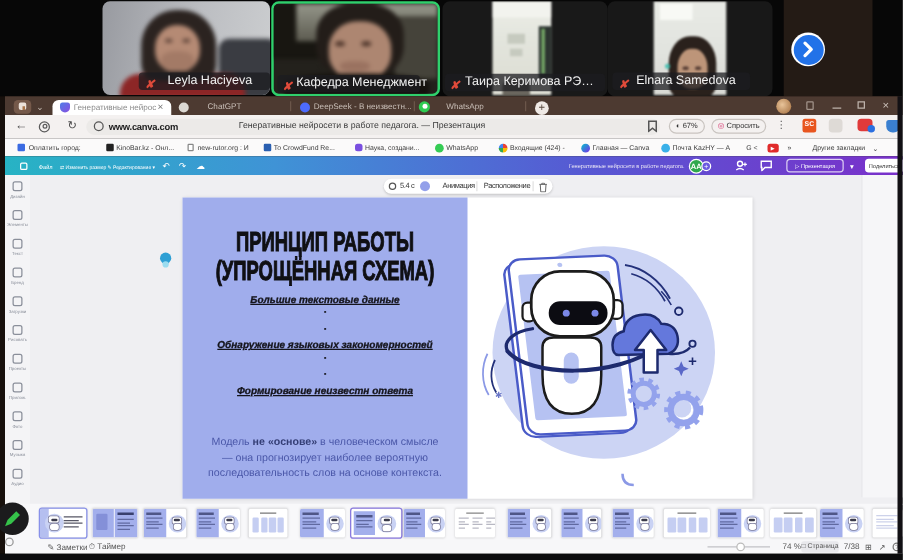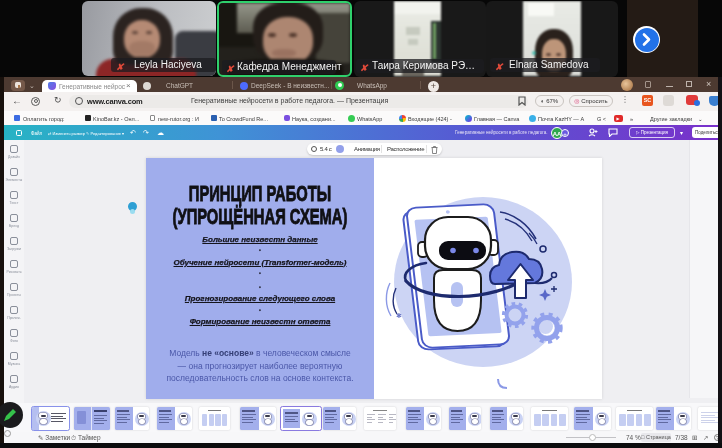--- a/index.html
+++ b/index.html
@@ -222,26 +222,25 @@
   <div class="abs" style="left:119px;top:2px;width:1px;height:8px;background:#e2e2e2;"></div>
   <svg class="abs" style="left:124px;top:2.5px;width:7px;height:8px;" viewBox="0 0 7 8">
       <path d="M0.5 1.5 h6 M2.5 1.5 v-1 h2 v1 M1.2 1.5 l0.4 6 h3.8 l0.4-6" fill="none" stroke="#666" stroke-width="0.8"></path>
     </svg>
 </div>
 
 <div class="abs" id="slide" style="left:146px;top:158px;width:456px;height:241px;background:#fff;box-shadow:0 0 3px rgba(0,0,0,.12);">
   <div class="abs" id="panel" style="left:0;top:0;width:228px;height:241px;background:#a0adec;"></div>
   <div class="abs" style="left:-50px;top:24px;width:328px;text-align:center;color:#101014;font-weight:bold;font-size:22px;line-height:23px;letter-spacing:0px;transform:scaleX(0.67);transform-origin:center top;white-space:nowrap;-webkit-text-stroke:0.9px #101014;">ПРИНЦИП РАБОТЫ<br>(УПРОЩЁННАЯ СХЕМА)</div>
   <div class="abs" id="bullets" style="left:0;top:76.5px;width:228px;text-align:center;color:#15151c;font-size:8px;font-weight:bold;font-style:italic;line-height:9.5px;-webkit-text-stroke:0.25px #15151c;">
-    <div style="text-decoration:underline;">Большие неизвестн данные</div>
-    <div style="font-size:5px;line-height:13.5px;">•</div>
-    <div style="text-decoration:underline;">Обучение нейросети (Transformer-модель)</div>
+    <div style="text-decoration:underline;">Большие текстовые данные</div>
     <div style="font-size:5px;line-height:13.5px;">•</div>
     <div style="font-size:5px;line-height:13.5px;">•</div>
-    <div style="text-decoration:underline;">Прогнозирование следующего слова</div>
+    <div style="text-decoration:underline;">Обнаружение языковых закономерностей</div>
+    <div style="font-size:5px;line-height:13.5px;">•</div>
     <div style="font-size:5px;line-height:13.5px;">•</div>
     <div style="text-decoration:underline;">Формирование неизвестн ответа</div>
   </div>
   <div class="abs" id="para" style="left:9px;top:189px;width:210px;text-align:center;color:#4a57a8;font-size:8.5px;line-height:12.6px;">Модель <b style="color:#343e75;">не «основе»</b> в человеческом смысле<br>— она прогнозирует наиболее вероятную<br>последовательность слов на основе контекста.</div>
 
   <svg class="abs" style="left:228px;top:0;width:228px;height:241px;" viewBox="0 0 228 241">
     <ellipse cx="109" cy="124" rx="89" ry="85" fill="#ccd4f4"></ellipse>
 
     <g transform="matrix(0.989,-0.045,0.106,0.875,32,50)">
       <rect x="-4" y="4" width="88" height="158" rx="10" fill="#fff" stroke="#4a5bc8" stroke-width="2"></rect>

